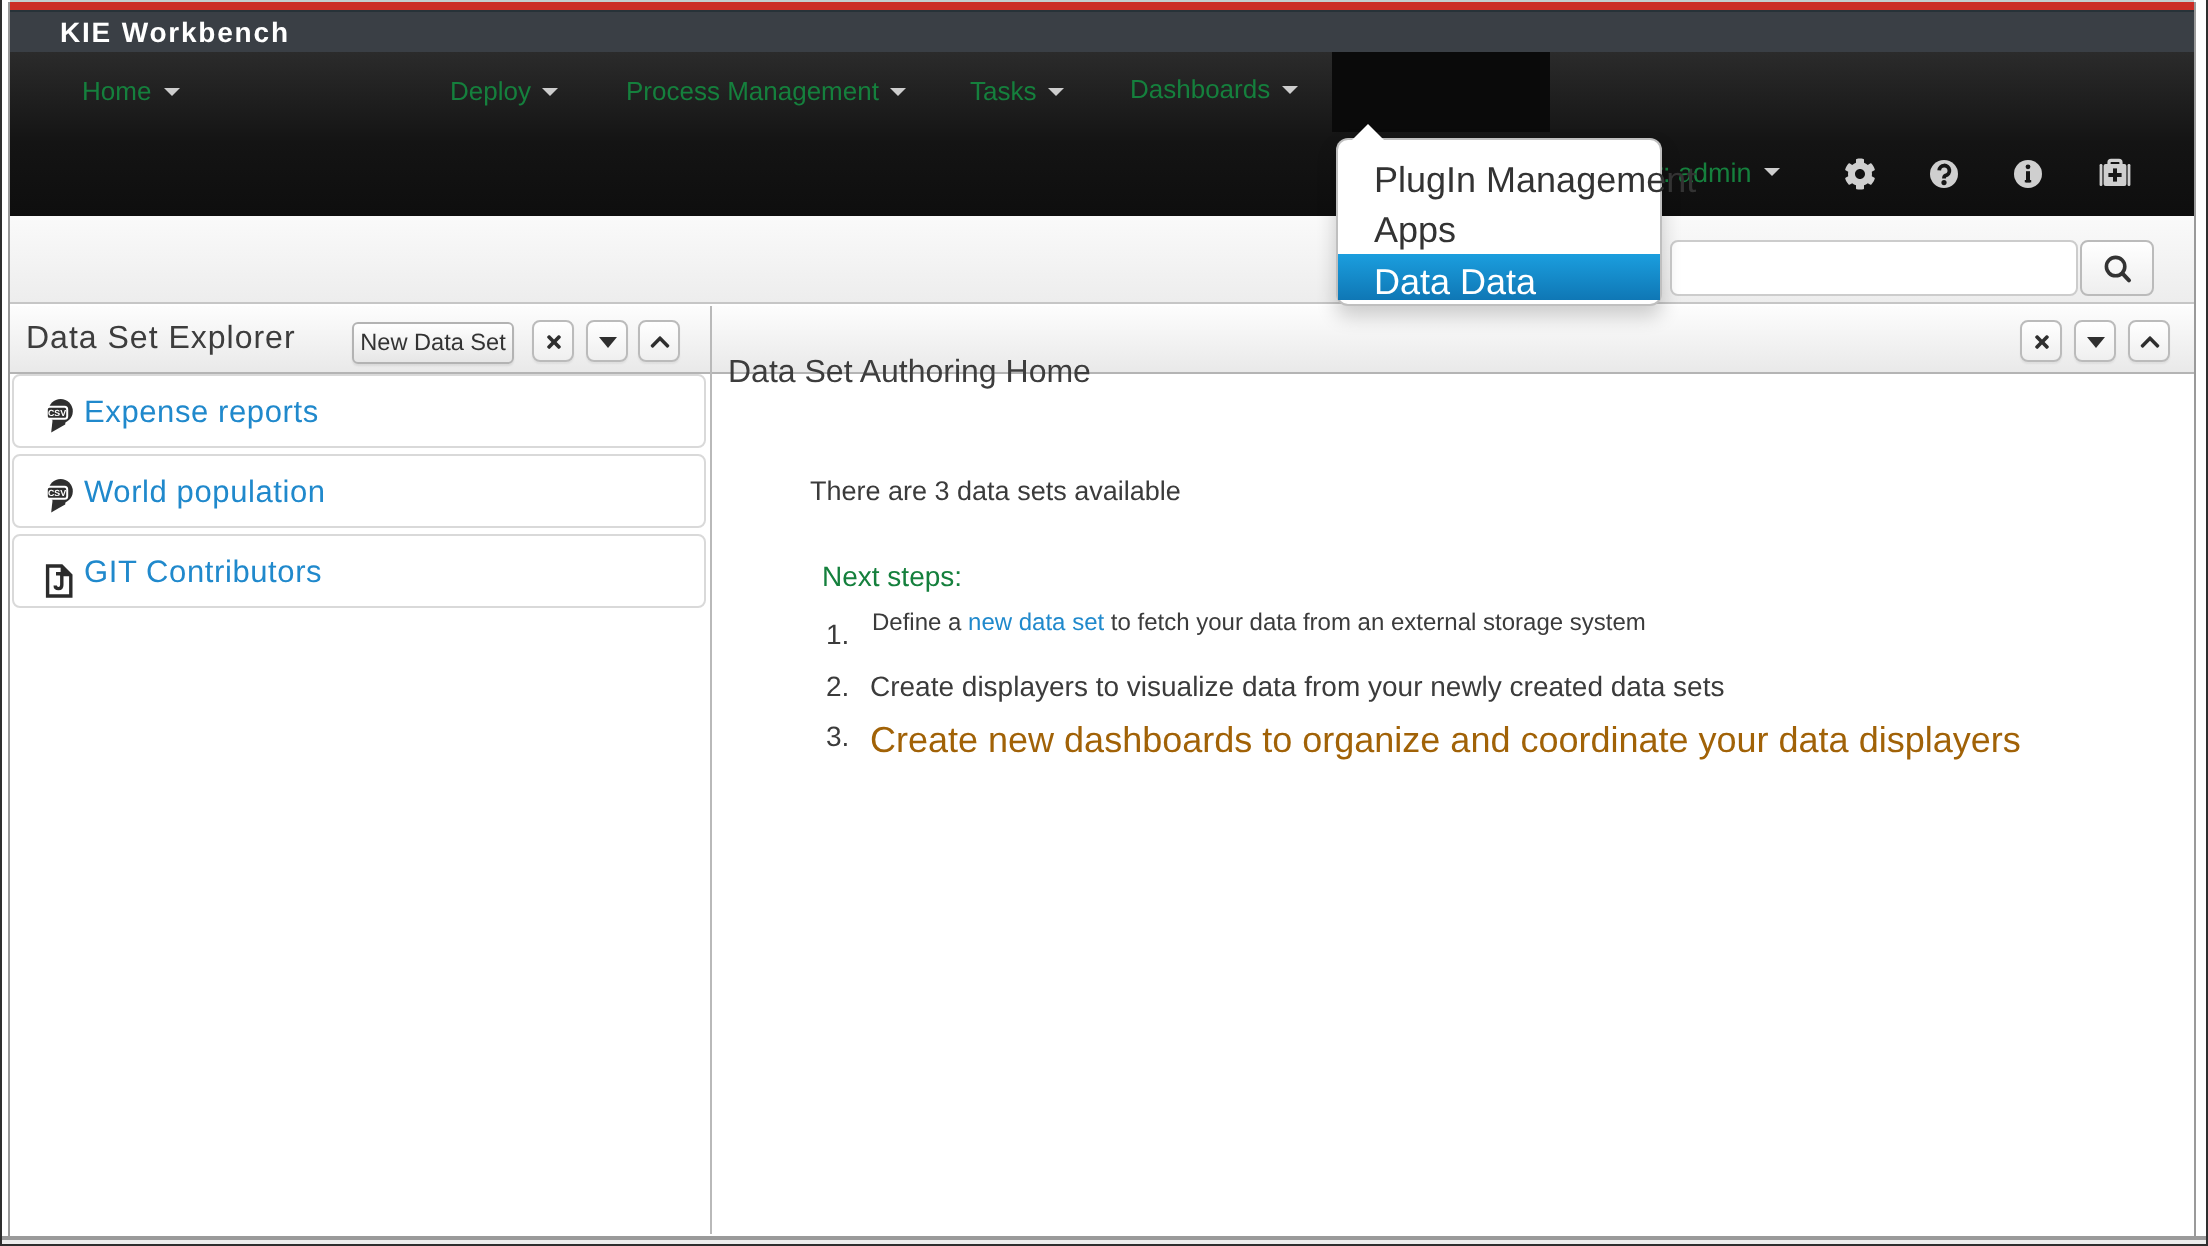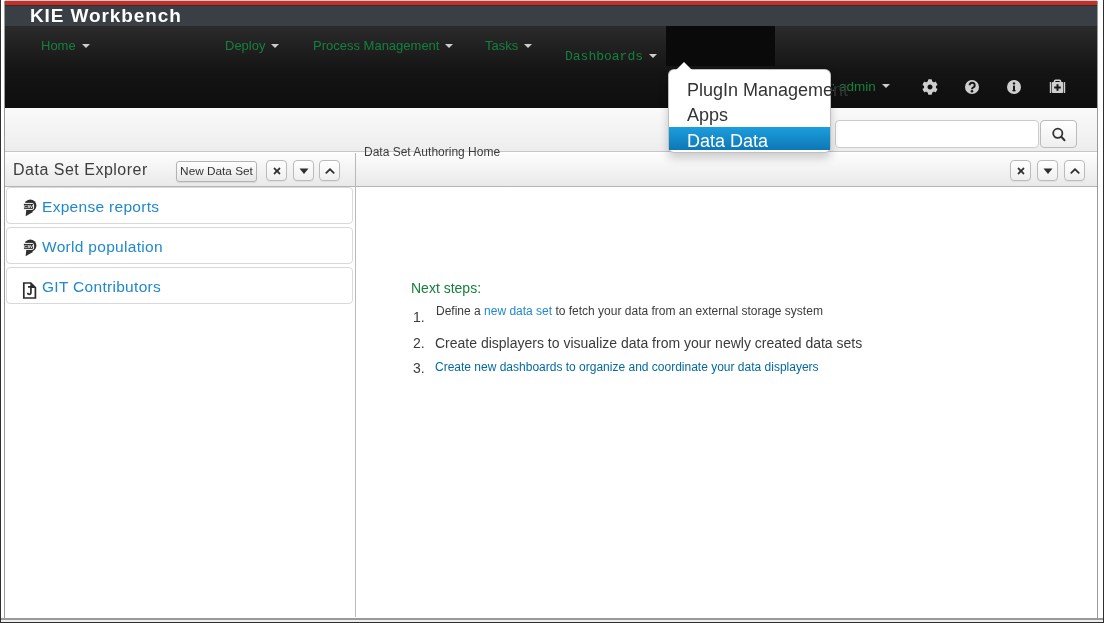--- a/index.html
+++ b/index.html
@@ -32,32 +32,32 @@
   <div class="abs" style="left:4px;top:1px;width:1px;height:617px;background:#9a9a9a;"></div>
   <div class="abs" style="left:5px;top:0;width:1092px;height:1px;background:#c2cfcf;"></div>
   <div class="abs" style="left:1px;top:618px;width:1102px;height:2px;background:#9a9a9a;"></div>
   <div class="abs" style="left:1px;top:620px;width:1102px;height:2px;background:#ededed;"></div>
   <div class="abs" style="left:0;top:622px;width:1104px;height:1px;background:#2e2e2e;"></div>
 
   <div class="abs" style="left:5px;top:1px;width:1092px;height:4px;background:#cb2d26;"></div>
   <div class="abs" style="left:5px;top:5px;width:1092px;height:1px;background:#273238;"></div>
   <div class="abs" style="left:5px;top:6px;width:1092px;height:20px;background:#3a3f45;"></div>
   <div class="abs" style="left:30px;top:6px;height:20px;line-height:20px;color:#fff;
-       font-size:19px;font-weight:bold;letter-spacing:0.9px;">KIE Workbench</div>
+       font-size:14px;font-weight:bold;letter-spacing:0.9px;">KIE Workbench</div>
 
   <div class="abs" style="left:5px;top:26px;width:1092px;height:82px;
        background:linear-gradient(#2b2b2b,#141414 55%,#0e0e0e);"></div>
 
   <div class="abs" style="left:666px;top:26px;width:109px;height:40px;background:#0a0a0a;"></div>
 
   <div class="abs navtxt" style="left:41px;top:25px;height:41px;line-height:41px;">Home<span class="caret"></span></div>
   <div class="abs navtxt" style="left:225px;top:25px;height:41px;line-height:41px;">Deploy<span class="caret"></span></div>
   <div class="abs navtxt" style="left:313px;top:25px;height:41px;line-height:41px;">Process Management<span class="caret"></span></div>
   <div class="abs navtxt" style="left:485px;top:25px;height:41px;line-height:41px;">Tasks<span class="caret"></span></div>
-  <div class="abs navtxt" style="left:565px;top:36px;height:41px;line-height:41px;font-family:Liberation Mono, monospace;">Dashboards<span class="caret"></span></div>
+  <div class="abs navtxt" style="left:565px;top:24px;height:41px;line-height:41px;">Dashboards<span class="caret"></span></div>
 
   <div class="abs navtxt" style="left:827px;top:76px;height:22px;line-height:22px;font-size:13.5px;">r: admin<span class="caret"></span></div>
 
   <svg class="abs" style="left:922px;top:79px;" width="16" height="16" viewBox="0 0 512 512">
     <path fill="#cfcfcf" d="M487.4 315.7l-42.6-24.6c4.3-23.2 4.3-47 0-70.2l42.6-24.6c4.9-2.8 7.1-8.6 5.5-14-11.1-35.6-30-67.8-54.7-94.6-3.8-4.1-10-5.1-14.8-2.3L380.8 110c-17.9-15.4-38.5-27.3-60.8-35.1V25.8c0-5.6-3.9-10.5-9.4-11.7-36.7-8.2-74.3-7.8-109.2 0-5.5 1.2-9.4 6.1-9.4 11.7V75c-22.2 7.9-42.8 19.8-60.8 35.1L88.7 85.5c-4.9-2.8-11-1.9-14.8 2.3-24.7 26.7-43.6 58.9-54.7 94.6-1.7 5.4.6 11.2 5.5 14L67.3 221c-4.3 23.2-4.3 47 0 70.2l-42.6 24.6c-4.9 2.8-7.1 8.6-5.5 14 11.1 35.6 30 67.8 54.7 94.6 3.8 4.1 10 5.1 14.8 2.3l42.6-24.6c17.9 15.4 38.5 27.3 60.8 35.1v49.2c0 5.6 3.9 10.5 9.4 11.7 36.7 8.2 74.3 7.8 109.2 0 5.5-1.2 9.4-6.1 9.4-11.7v-49.2c22.2-7.9 42.8-19.8 60.8-35.1l42.6 24.6c4.9 2.8 11 1.9 14.8-2.3 24.7-26.7 43.6-58.9 54.7-94.6 1.7-5.4-.6-11.2-5.5-14zM256 336c-44.1 0-80-35.9-80-80s35.9-80 80-80 80 35.9 80 80-35.9 80-80 80z"></path>
   </svg>
 
   <svg class="abs" style="left:964px;top:79px;" width="16" height="16" viewBox="0 0 16 16">
     <circle cx="8" cy="8" r="7" fill="#cfcfcf"></circle>
     <path d="M 5.6 6.2 A 2.55 2.55 0 1 1 8.7 8.8 Q 8 9.05 8 10.3" fill="none" stroke="#161616" stroke-width="1.9"></path>
@@ -89,21 +89,21 @@
   <svg class="abs" style="left:1051px;top:126px;" width="16" height="16" viewBox="0 0 16 16">
     <circle cx="6.8" cy="7.3" r="4.6" fill="none" stroke="#333" stroke-width="1.8"></circle>
     <line x1="10.3" y1="10.8" x2="13.5" y2="14.2" stroke="#333" stroke-width="2" stroke-linecap="round"></line>
   </svg>
 
   <div class="abs" style="left:5px;top:153px;width:350px;height:34px;
        background:linear-gradient(#fdfdfd,#e9e9e9);border-bottom:1px solid #b4b4b4;"></div>
   <div class="abs" style="left:356px;top:153px;width:741px;height:34px;
        background:linear-gradient(#fdfdfd,#e9e9e9);border-bottom:1px solid #b4b4b4;"></div>
   <div class="abs" style="left:13px;top:153px;height:22px;line-height:33px;font-size:16px;letter-spacing:0.5px;color:#3d3d3d;">Data Set Explorer</div>
-  <div class="abs" style="left:364px;top:136px;height:33px;line-height:33px;font-size:12px;color:#3d3d3d;">Data Set Authoring Home</div>
+  <div class="abs" style="left:364px;top:170px;height:33px;line-height:33px;font-size:16px;color:#3d3d3d;">Data Set Authoring Home</div>
 
   <div class="abs" style="left:176px;top:161px;width:81px;height:21px;border:1px solid #b3b3b3;
        border-radius:3px;background:linear-gradient(#ffffff,#e6e6e6);text-align:center;
        font-size:11.8px;color:#333;line-height:19.5px;box-shadow:0 1px 1px rgba(0,0,0,0.08);">New Data Set</div>
 
   <div class="sqbtn" style="left:266px;top:160px;">
     <svg width="10" height="10" viewBox="0 0 352 512">
         <path fill="#2f2f2f" d="M242.72 256l100.07-100.07c12.28-12.28 12.28-32.19 0-44.48l-22.24-22.24c-12.28-12.28-32.19-12.28-44.48 0L176 189.28 75.93 89.21c-12.28-12.28-32.19-12.28-44.48 0L9.21 111.45c-12.28 12.28-12.28 32.19 0 44.48L109.28 256 9.21 356.07c-12.28 12.28-12.28 32.19 0 44.48l22.24 22.24c12.28 12.28 32.2 12.28 44.48 0L176 322.72l100.07 100.07c12.28 12.28 32.2 12.28 44.48 0l22.24-22.24c12.28-12.28 12.28-32.19 0-44.48L242.72 256z"></path>
       </svg>
   </div>
@@ -156,27 +156,28 @@
   </div>
   <div class="itemrow" style="top:267px;">
     <svg class="ic" style="top:14px;" width="15" height="17" viewBox="0 0 15 17">
       <path d="M1.8 1 H8.8 L13.4 5.6 V16 H1.8 Z" fill="#fff" stroke="#2b2b2b" stroke-width="1.7"></path>
       <path d="M8.3 0.6 V6.1 H13.8 Z" fill="#2b2b2b"></path>
       <path d="M6 4.9 H8.9 V10.5 Q8.9 12.3 7.2 12.3 Q5.6 12.3 5.6 10.8" fill="none" stroke="#2b2b2b" stroke-width="1.7"></path>
     </svg>
     <span class="lnk">GIT Contributors</span>
   </div>
 
+  <div class="abs" style="left:405px;top:238px;font-size:13.5px;color:#3b3b3b;">There are 3 data sets available</div>
   <div class="abs" style="left:411px;top:280px;font-size:14px;color:#15803d;">Next steps:</div>
   <div class="abs" style="left:413px;top:309px;font-size:14px;color:#3b3b3b;">1.</div>
   <div class="abs" style="left:436px;top:304px;font-size:12px;color:#3b3b3b;">Define a <span style="color:#2089cc;">new data set</span> to fetch your data from an external storage system</div>
   <div class="abs" style="left:413px;top:335px;font-size:14px;color:#3b3b3b;">2.</div>
   <div class="abs" style="left:435px;top:335px;font-size:14px;color:#3b3b3b;">Create displayers to visualize data from your newly created data sets</div>
   <div class="abs" style="left:413px;top:360px;font-size:14px;color:#3b3b3b;">3.</div>
-  <div class="abs" style="left:435px;top:360px;font-size:12px;color:#0369a1;">Create new dashboards to organize and coordinate your data displayers</div>
+  <div class="abs" style="left:435px;top:360px;font-size:18px;color:#a16207;">Create new dashboards to organize and coordinate your data displayers</div>
 
   <div class="abs" style="left:668px;top:69px;width:163px;height:84px;background:#fff;
        border:1px solid rgba(0,0,0,0.25);border-radius:6px;box-shadow:0 5px 10px rgba(0,0,0,0.2);"></div>
   <div class="abs" style="left:676px;top:62px;width:0;height:0;border-left:8px solid transparent;
        border-right:8px solid transparent;border-bottom:8px solid #fff;"></div>
   <div class="ddi" style="left:687px;top:80px;">PlugIn Management</div>
   <div class="ddi" style="left:687px;top:105px;">Apps</div>
   <div class="abs" style="left:669px;top:126.5px;width:161px;height:23px;
        background:linear-gradient(#1b9ede,#0f77b5);"></div>
   <div class="ddi" style="left:687px;top:130.5px;color:#fff;">Data Data</div>

